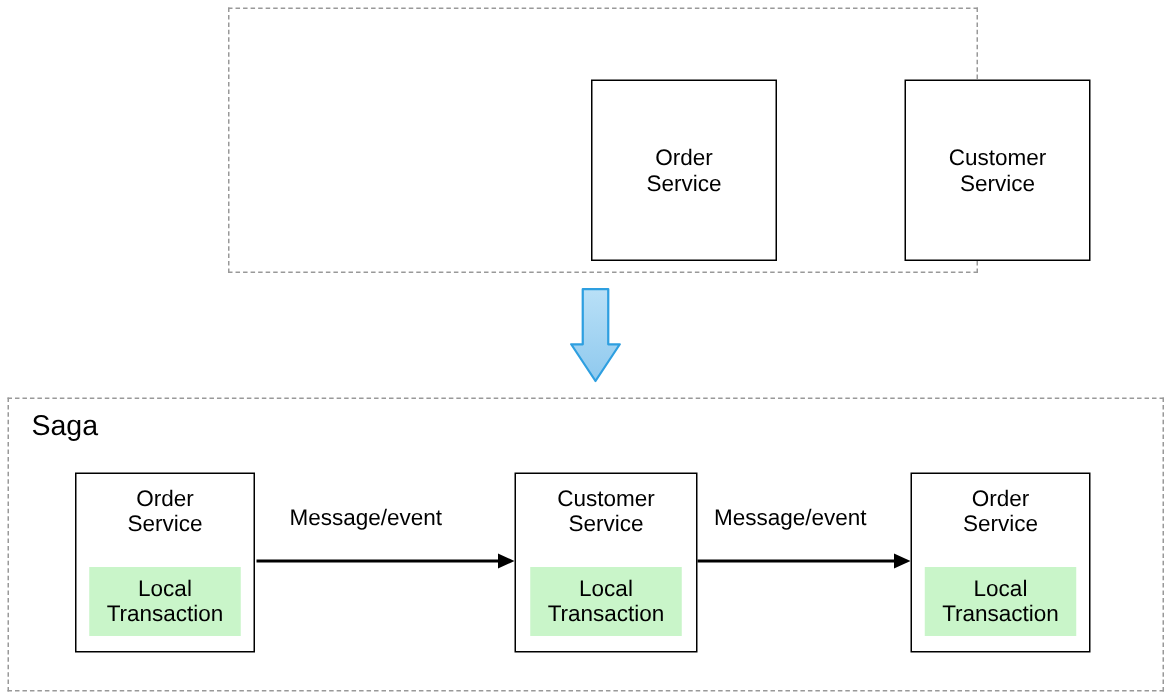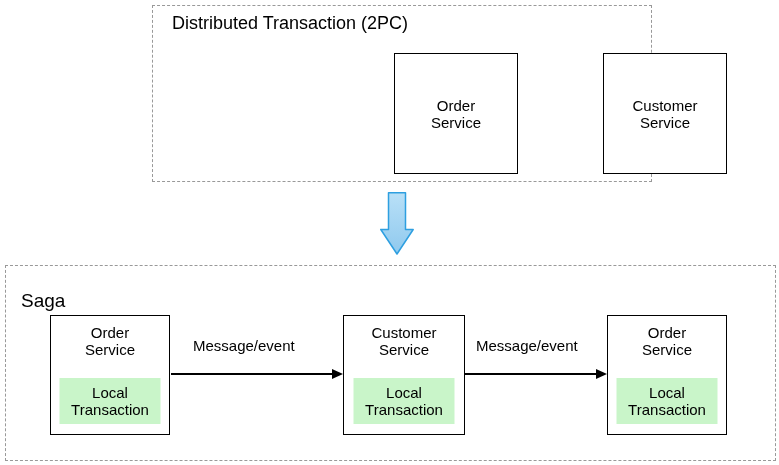--- a/index.html
+++ b/index.html
@@ -23,21 +23,21 @@
   .group-2pc { left: 152px; top: 5px; width: 500px; height: 177px; }
   .group-saga { left: 5px; top: 265px; width: 771px; height: 196px; }
   .group-title {
     position: absolute;
     font-size: 18px;
     line-height: 22px;
     color: #000000;
     white-space: nowrap;
   }
   .title-2pc { left: 19px; top: 6px; }
-  .title-saga { left: 15px; top: 24px; font-size: 19px; }
+  .title-saga { left: 15px; top: 8px; font-size: 19px; }
   .node {
     position: absolute;
     background: #ffffff;
     border: 1px solid #000000;
     font-size: 15px;
     line-height: 17px;
     text-align: center;
   }
   .node-centered {
     display: flex;
@@ -107,21 +107,20 @@
     left: 380px;
     top: 192px;
   }
 </style>
 </head>
 <body>
 
 <div class="canvas">
 
   <div class="group group-2pc">
-    <div class="group-title title-2pc">Distributed Transaction (2PC)</div>
 
     <div class="node node-centered node-2pc-1">
       <span class="node-label">Order Service</span>
     </div>
 
     <div class="node node-centered node-2pc-2">
       <span class="node-label">Customer Service</span>
     </div>
   </div>
 

